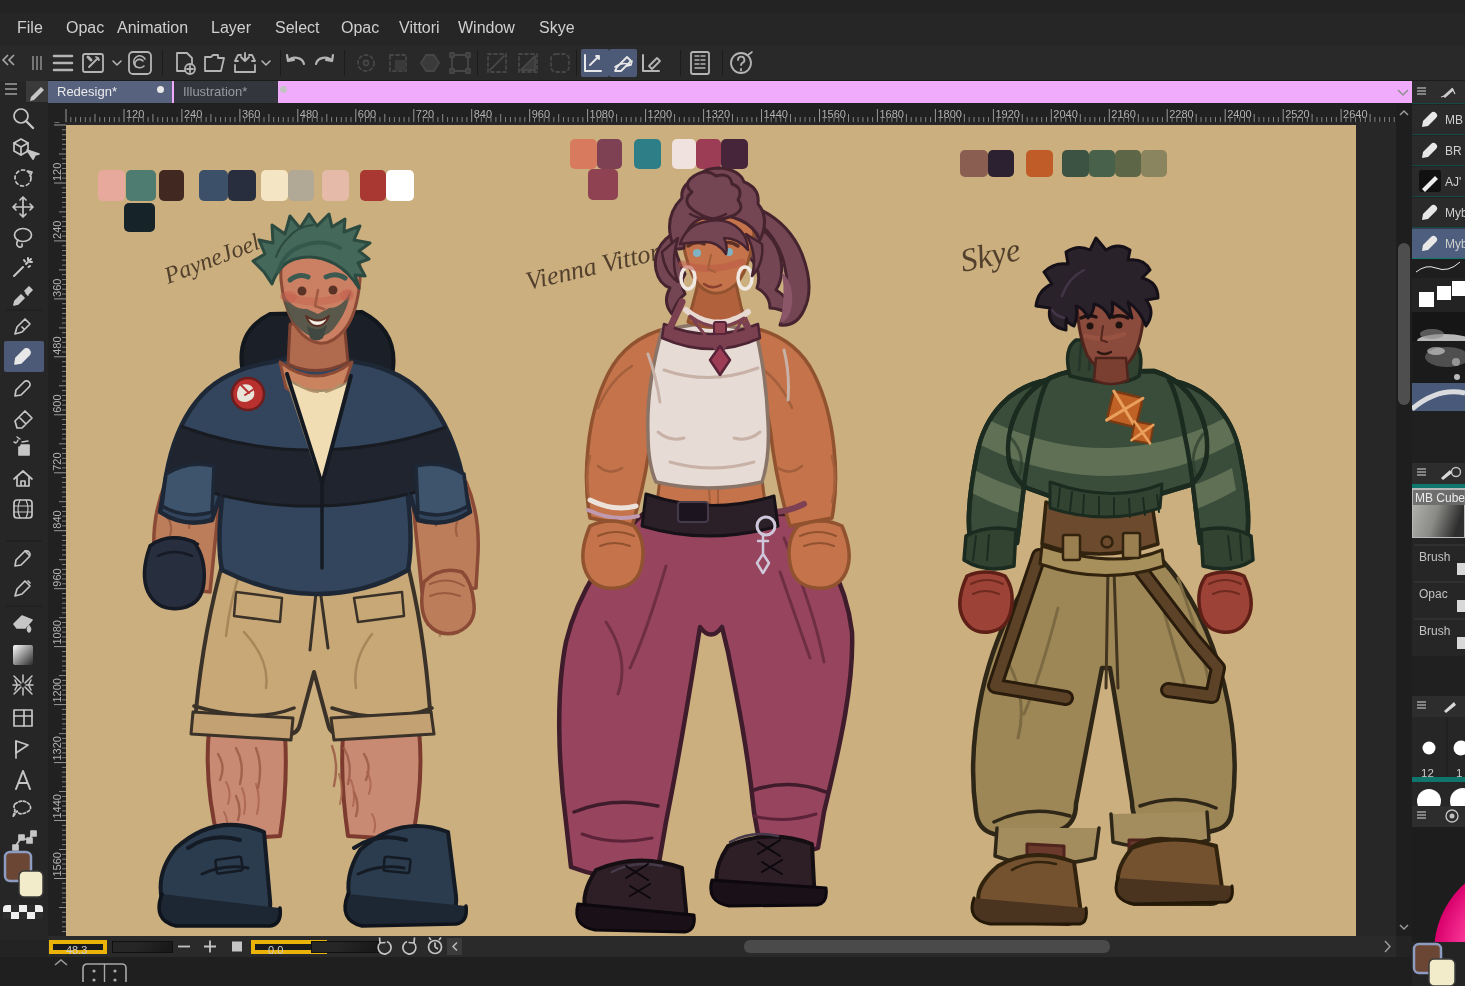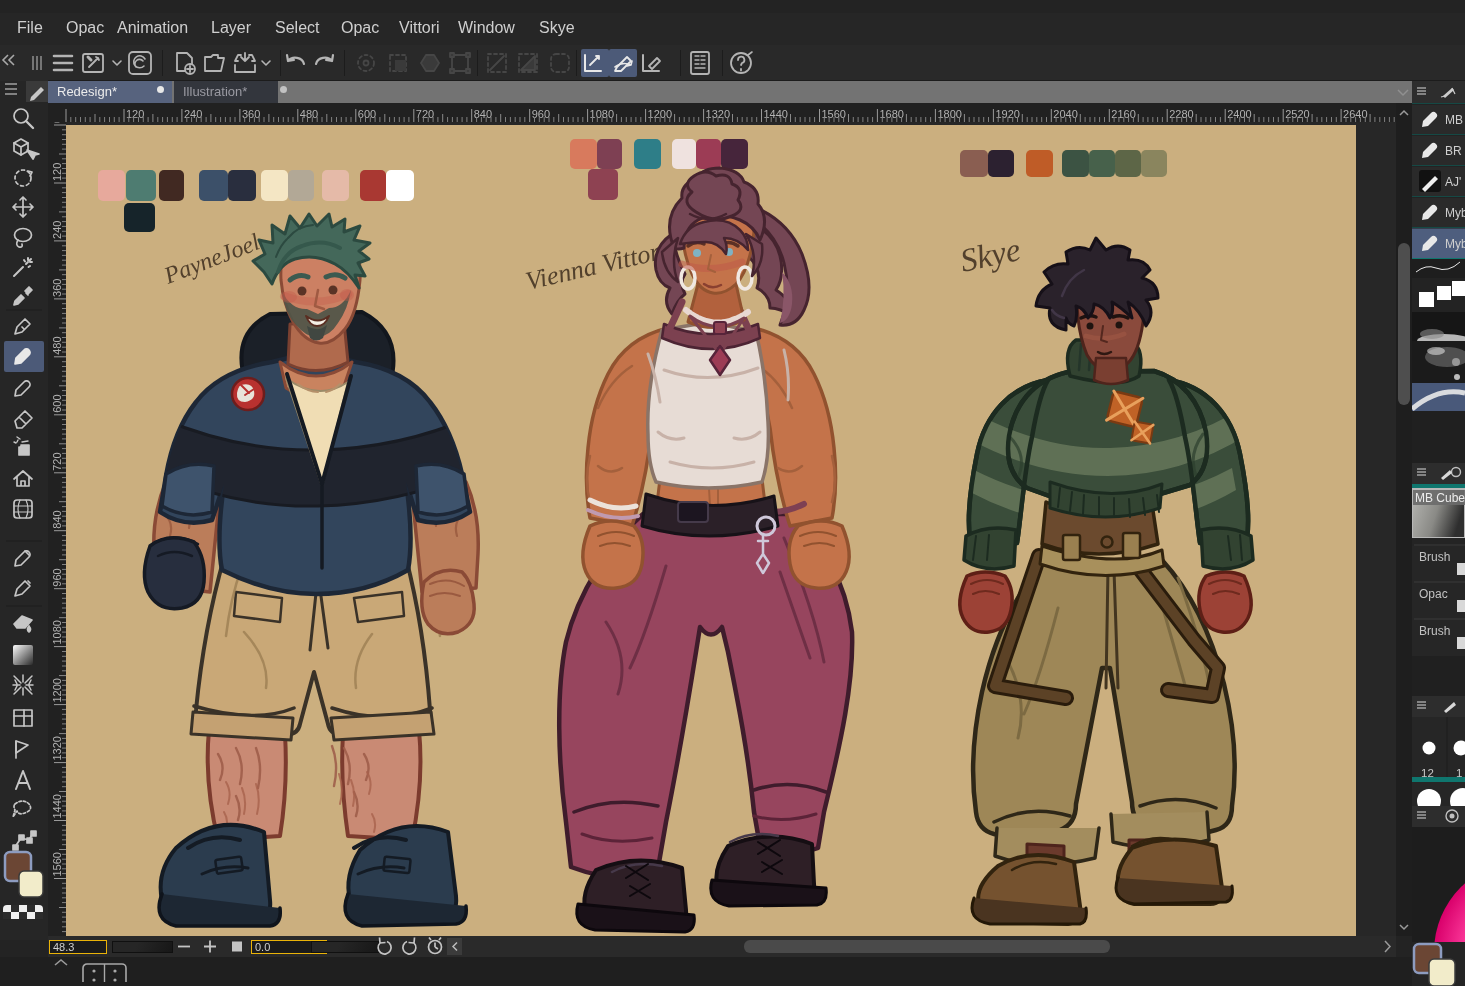--- a/index.html
+++ b/index.html
@@ -5,32 +5,32 @@
 html,body{width:1465px;height:986px;overflow:hidden;background:#202020;font-family:"Liberation Sans",sans-serif}
 .abs{position:absolute}
 #app{position:relative;width:1465px;height:986px;background:#232323;overflow:hidden}
 #titlebar{left:0;top:0;width:1465px;height:13px;background:#1d1d1d;overflow:hidden}
 #titletext{position:absolute;left:736px;top:-7px;font-size:13px;color:#8f8f8f;white-space:nowrap}
 #menubar{left:0;top:13px;width:1465px;height:32px;background:#262626;color:#cfcfcf;font-size:16px}
 .mi{position:absolute;top:6px}
 #toolbar{left:0;top:45px;width:1465px;height:36px;background:#292929;border-bottom:1px solid #1c1c1c}
 .sep{position:absolute;top:5px;width:1px;height:26px;background:#1c1c1c}
 .hl{position:absolute;top:4px;width:28px;height:28px;background:#4c5a78;border-radius:2px}
-#tabrow{left:0;top:81px;width:1465px;height:22px;background:#737373}
+#tabrow{left:0;top:81px;width:1465px;height:22px;background:#f0abfc}
 .tab{position:absolute;top:0;height:22px;font-size:13px}
 #corner{left:48px;top:103px;width:18px;height:19px;background:#242424}
 #lstrip{left:0;top:81px;width:48px;height:859px;background:#262626}
 #lstrip2{left:0;top:45px;width:48px;height:36px;background:#292929}
 #cvbg{left:66px;top:122px;width:1330px;height:814px;background:#272727}
 #vsb{left:1396px;top:103px;width:16px;height:833px;background:#1e1e1e}
 #vsbthumb{left:1398px;top:243px;width:12px;height:162px;background:#4e4e4e;border-radius:6px}
 #botbar{left:48px;top:936px;width:1348px;height:21px;background:#2a2a2a}
 #statusbar{left:0;top:957px;width:1465px;height:29px;background:#1f1f1f}
 #rpanel{left:1412px;top:81px;width:53px;height:905px;background:#0f766e;overflow:hidden}
-.fld{position:absolute;top:4px;height:14px;background:#1b1b1b;border:1px solid #eab308;color:#cfcfcf;font-size:11px;line-height:12px;padding:0 3px}
+.fld{position:absolute;top:4px;height:14px;background:#1b1b1b;border:4px solid #eab308;color:#cfcfcf;font-size:11px;line-height:12px;padding:0 13px}
 .slid{position:absolute;top:5px;height:12px;background:linear-gradient(115deg,#262626 40%,#171717);border:1px solid #101010}
 </style></head>
 <body>
 <div id="app">
 <div class="abs" id="menubar">
 <div class="mi" style="left:17px">File</div>
 <div class="mi" style="left:66px">Opac</div>
 <div class="mi" style="left:117px">Animation</div>
 <div class="mi" style="left:211px">Layer</div>
 <div class="mi" style="left:275px">Select</div>

